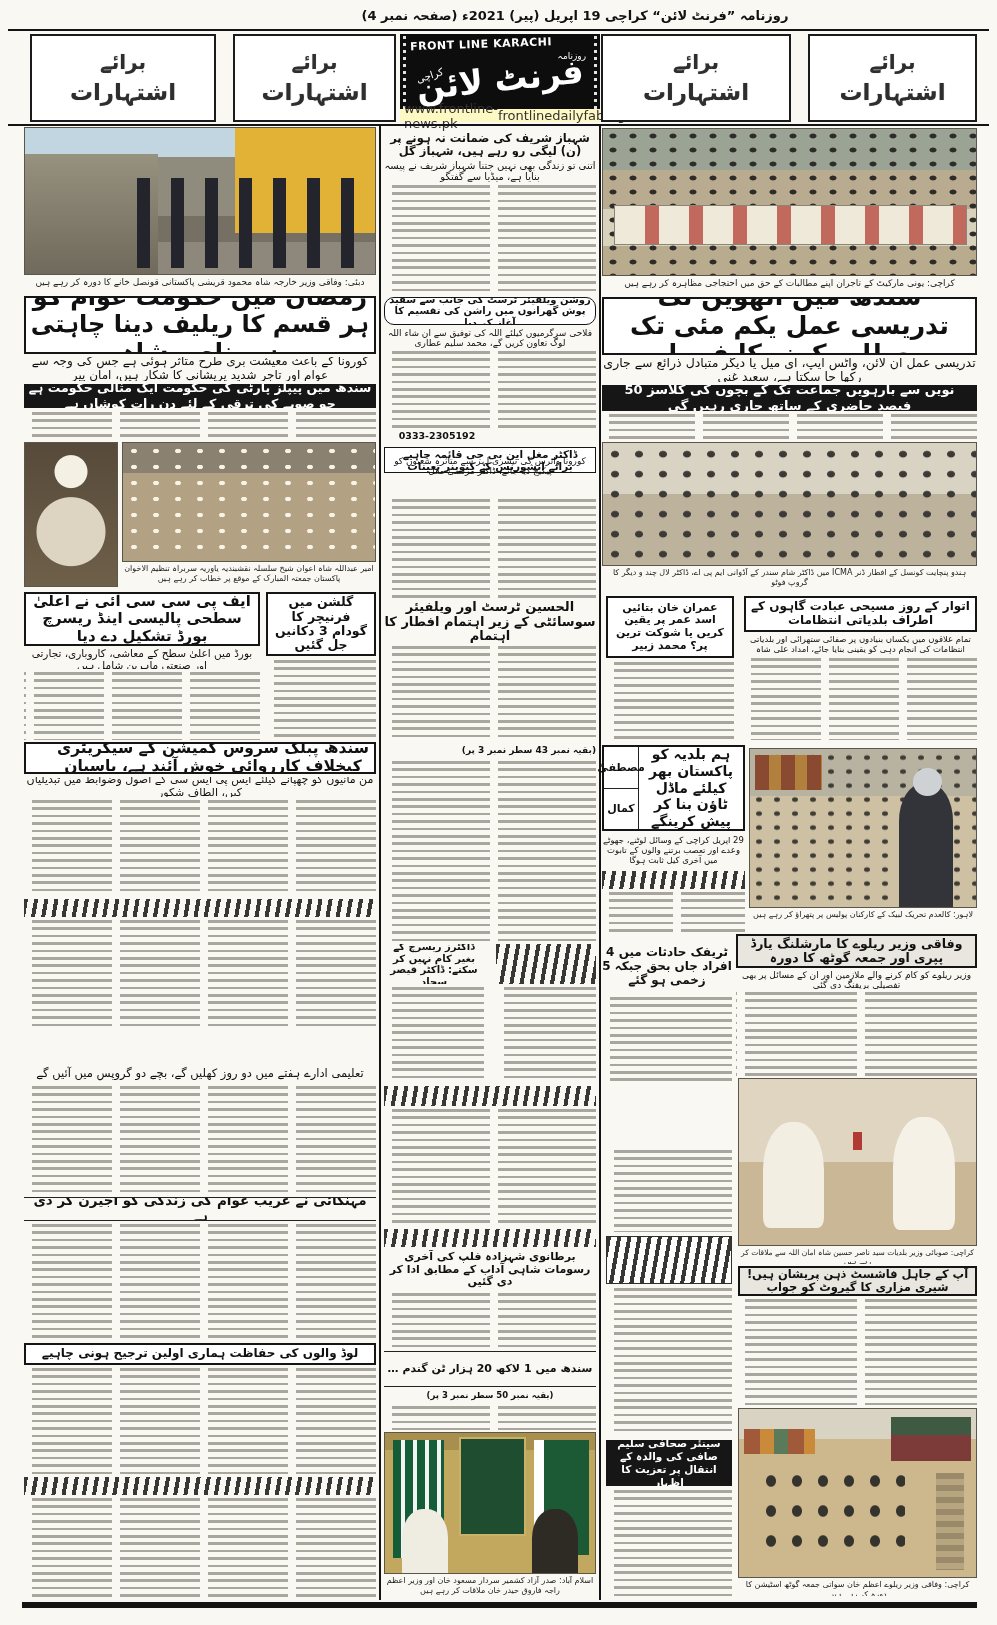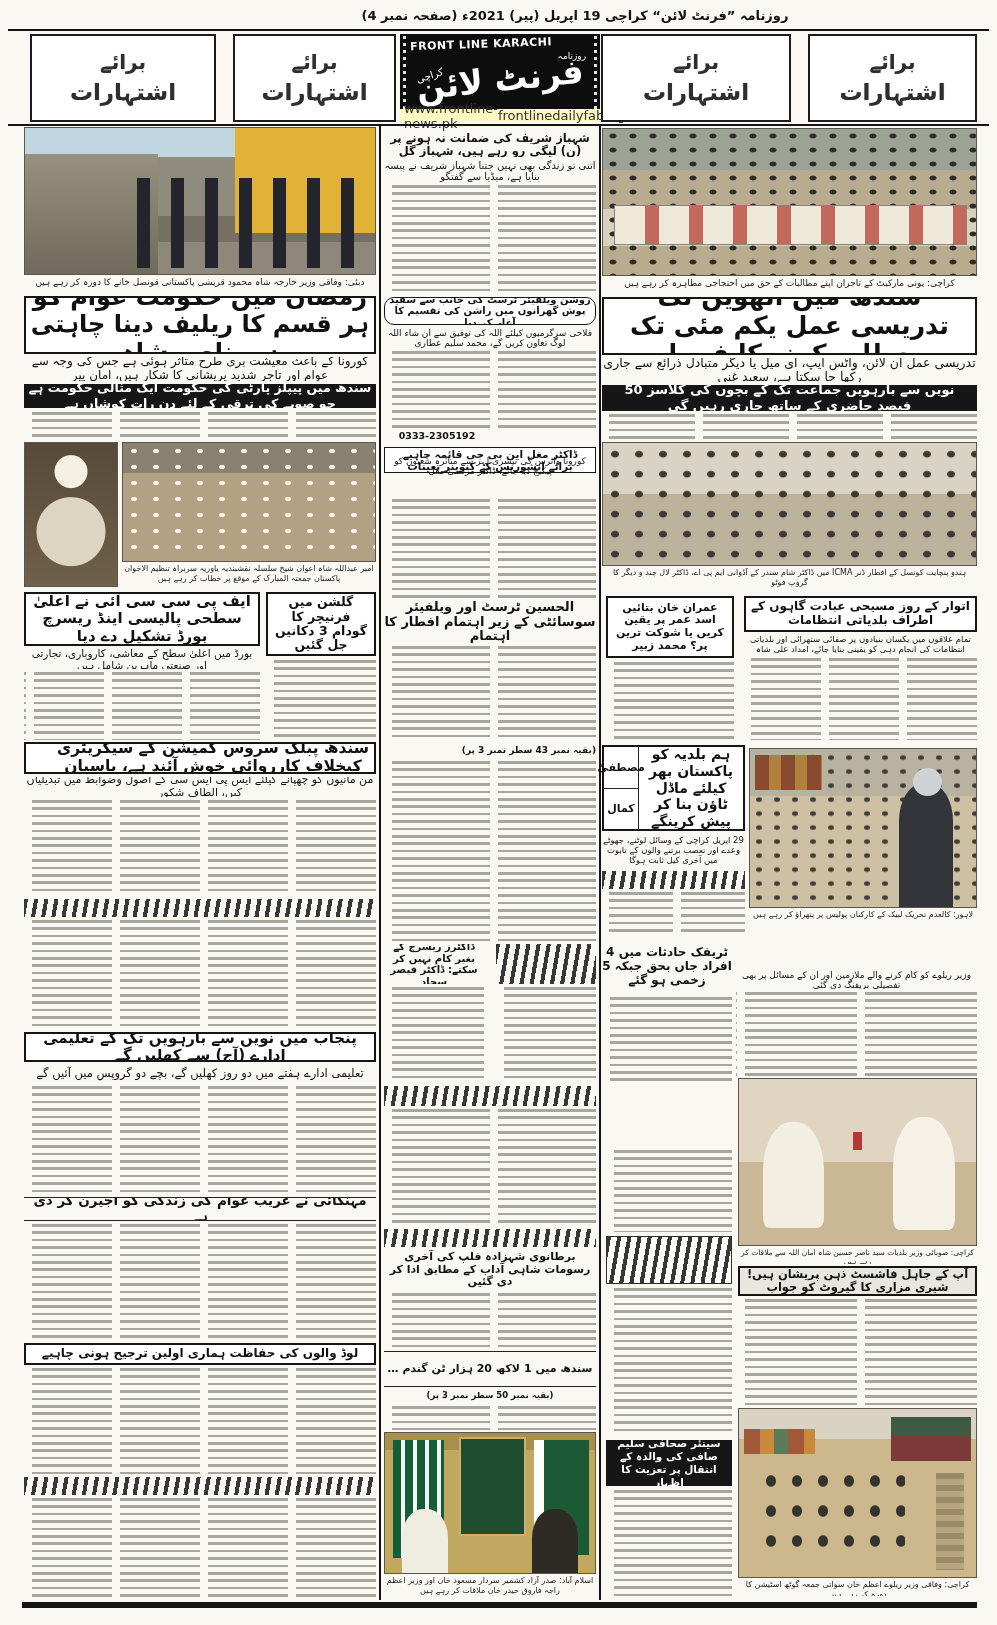--- a/index.html
+++ b/index.html
@@ -106,21 +106,20 @@
   <div class="abs hl boxed" style="left:266px;top:592px;width:110px;height:64px;font-size:12.5px;">گلشن میں فرنیچر کا گودام 3 دکانیں جل گئیں</div>
   <div class="abs txt" style="left:266px;top:660px;width:110px;height:80px;--colw:110px;"></div>
 
   <div class="abs hl boxed" style="left:24px;top:742px;width:352px;height:32px;font-size:15.5px;padding-left:30px;">سندھ پبلک سروس کمیشن کے سیکریٹری کیخلاف کارروائی خوش آئند ہے، پاسبان</div>
   <div class="abs sub" style="left:24px;top:777px;width:352px;height:20px;font-size:11px;">من مانیوں کو چھپانے کیلئے ایس پی ایس سی کے اصول وضوابط میں تبدیلیاں کیں، الطاف شکور</div>
   <div class="abs txt" style="left:24px;top:800px;width:352px;height:96px;--colw:88px;"></div>
 
   <div class="abs scr" style="left:24px;top:899px;width:352px;height:18px;"></div>
   <div class="abs txt" style="left:24px;top:920px;width:352px;height:110px;--colw:88px;"></div>
 
-  <div class="abs hl boxed" style="left:24px;top:1032px;width:352px;height:30px;font-size:15px;">پنجاب میں نویں سے بارہویں تک کے تعلیمی ادارے (آج) سے کھلیں گے</div>
   <div class="abs sub" style="left:24px;top:1065px;width:352px;height:18px;font-size:11.5px;">تعلیمی ادارے ہفتے میں دو روز کھلیں گے، بچے دو گروپس میں آئیں گے</div>
   <div class="abs txt" style="left:24px;top:1086px;width:352px;height:108px;--colw:88px;"></div>
 
   <div class="abs hl" style="left:24px;top:1197px;width:352px;height:24px;font-size:13.5px;border-top:1.5px solid #222;border-bottom:1.5px solid #222;">مہنگائی نے غریب عوام کی زندگی کو اجیرن کر دی ہے</div>
   <div class="abs txt" style="left:24px;top:1224px;width:352px;height:116px;--colw:88px;"></div>
 
   <div class="abs hl boxed" style="left:24px;top:1343px;width:352px;height:22px;font-size:12px;">لوڈ والوں کی حفاظت ہماری اولین ترجیح ہونی چاہیے</div>
   <div class="abs txt" style="left:24px;top:1368px;width:352px;height:106px;--colw:88px;"></div>
   <div class="abs scr" style="left:24px;top:1477px;width:352px;height:18px;"></div>
   <div class="abs txt" style="left:24px;top:1498px;width:352px;height:100px;--colw:88px;"></div>
@@ -201,20 +200,21 @@
   <div class="abs scr" style="left:602px;top:871px;width:143px;height:18px;"></div>
   <div class="abs txt" style="left:602px;top:892px;width:143px;height:40px;--colw:72px;"></div>
 
   <div class="abs ph" style="left:749px;top:748px;width:228px;height:160px;background:radial-gradient(#403d36 2.5px,transparent 3.5px) 0 40%/18px 14px,linear-gradient(180deg,#b8b2a0 0 30%,#cec0a2 30%);">
     <div class="ov" style="right:10%;bottom:0;width:24%;height:78%;background:#33343a;border-radius:42% 42% 6% 6%/30% 30% 0 0;"></div>
     <div class="ov" style="right:15%;top:12%;width:13%;height:18%;background:#cfd2d4;border-radius:50%;"></div>
     <div class="ov" style="left:2%;top:4%;width:30%;height:22%;background:repeating-linear-gradient(90deg,#8a4a32 0 14px,#b0803c 14px 26px);"></div>
   </div>
   <div class="abs cap" style="left:749px;top:910px;width:228px;height:16px;font-size:8px;">لاہور: کالعدم تحریک لبیک کے کارکنان پولیس پر پتھراؤ کر رہے ہیں</div>
 
+  <div class="abs hl boxed" style="left:736px;top:934px;width:241px;height:34px;font-size:12.5px;background:#e9e6df;">وفاقی وزیر ریلوے کا مارشلنگ یارڈ پپری اور جمعہ گوٹھ کا دورہ</div>
   <div class="abs sub" style="left:736px;top:971px;width:241px;height:18px;font-size:9px;">وزیر ریلوے کو کام کرنے والے ملازمین اور ان کے مسائل پر بھی تفصیلی بریفنگ دی گئی</div>
   <div class="abs txt" style="left:736px;top:992px;width:241px;height:86px;--colw:120px;"></div>
 
   <div class="abs hl" style="left:602px;top:940px;width:130px;height:54px;font-size:12px;">ٹریفک حادثات میں 4 افراد جاں بحق جبکہ 5 زخمی ہو گئے</div>
   <div class="abs txt" style="left:602px;top:997px;width:130px;height:86px;--colw:130px;"></div>
 
   <div class="abs txt" style="left:606px;top:1150px;width:126px;height:82px;--colw:126px;"></div>
 
   <div class="abs ph" style="left:738px;top:1078px;width:239px;height:168px;background:linear-gradient(180deg,#dfd5c0 0 50%,#c9b795 50%);">
     <div class="ov" style="left:10%;bottom:10%;width:26%;height:64%;background:#f2eee2;border-radius:45% 45% 10% 10%;"></div>

